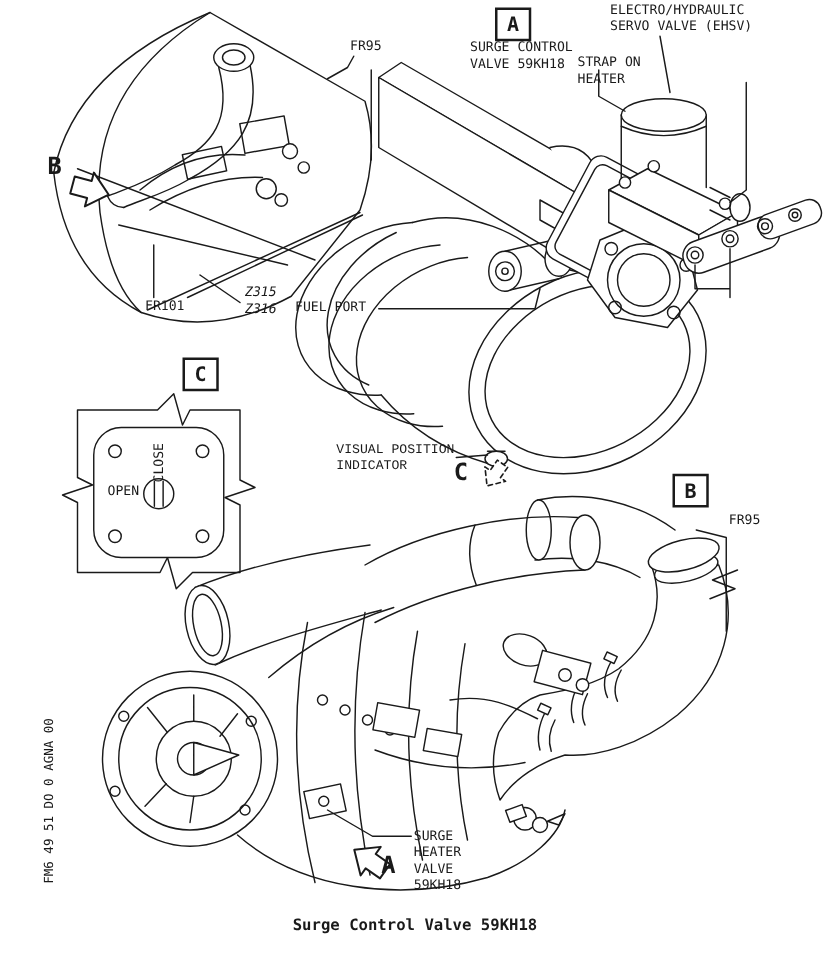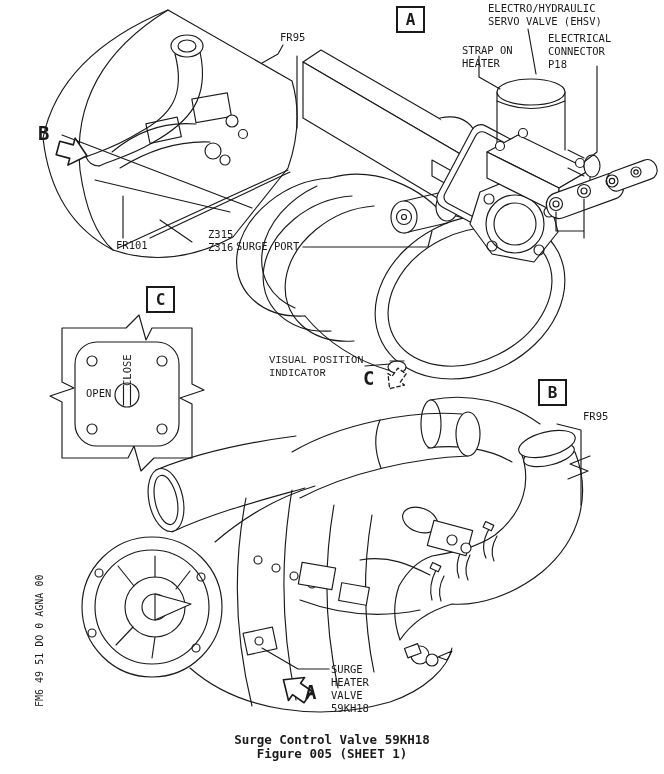--- a/index.html
+++ b/index.html
@@ -250,40 +250,38 @@
     <g transform="translate(402,371) rotate(125) scale(0.72)">
       <path d="M0,-7 L14,-7 L14,-14 L30,0 L14,14 L14,7 L0,7 Z" fill="#fff" stroke-width="1.8" stroke-dasharray="5 4"></path>
     </g>
   </g>
 </svg>
 
 <div class="boxletter" style="left:396px;top:6px;">A</div>
 <div class="lbl" style="left:488px;top:2px;">ELECTRO/HYDRAULIC
 SERVO VALVE (EHSV)</div>
 <div class="lbl" style="left:280px;top:31px;">FR95</div>
+<div class="lbl" style="left:376px;top:32px;">SURGE CONTROL
+VALVE 59KH18</div>
 <div class="lbl" style="left:462px;top:32px;margin-top:12px;">STRAP ON
 HEATER</div>
-<div class="lbl" style="left:548px;top:32px;">ELECTRICAL
-CONNECTOR
-P18</div>
 <div class="letter" style="left:38px;top:124px;">B</div>
 <div class="lbl" style="left:116px;top:239px;text-align:center;">FR101</div>
-<div class="lbl" style="left:208px;top:228px;">Z315
+<div class="lbl" style="left:196px;top:228px;font-style:italic;">Z315
 Z316</div>
-<div class="lbl" style="left:236px;top:240px;">SURGE PORT</div>
+<div class="lbl" style="left:236px;top:240px;">FUEL PORT</div>
 <div class="boxletter" style="left:146px;top:286px;">C</div>
 <div class="lbl rot" style="left:121px;top:386px;">CLOSE</div>
 <div class="lbl" style="left:86px;top:387px;text-align:right;">OPEN</div>
 <div class="lbl" style="left:269px;top:354px;font-family:Liberation Mono, monospace;">VISUAL POSITION
 INDICATOR</div>
 <div class="letter" style="left:363px;top:369px;">C</div>
 <div class="boxletter" style="left:538px;top:379px;">B</div>
 <div class="lbl" style="left:583px;top:410px;">FR95</div>
 <div class="lbl" style="left:331px;top:663px;">SURGE
 HEATER
 VALVE
 59KH18</div>
 <div class="letter" style="left:305px;top:683px;">A</div>
 <div class="stamp rot" style="left:34px;top:707px;">FM6 49 51 DO 0 AGNA 00</div>
 <div class="caption" style="top:733px;">Surge Control Valve 59KH18</div>
-<div class="caption" style="top:747px;">Figure 005 (SHEET 1)</div>
 
 </div>
 
 </body></html>

